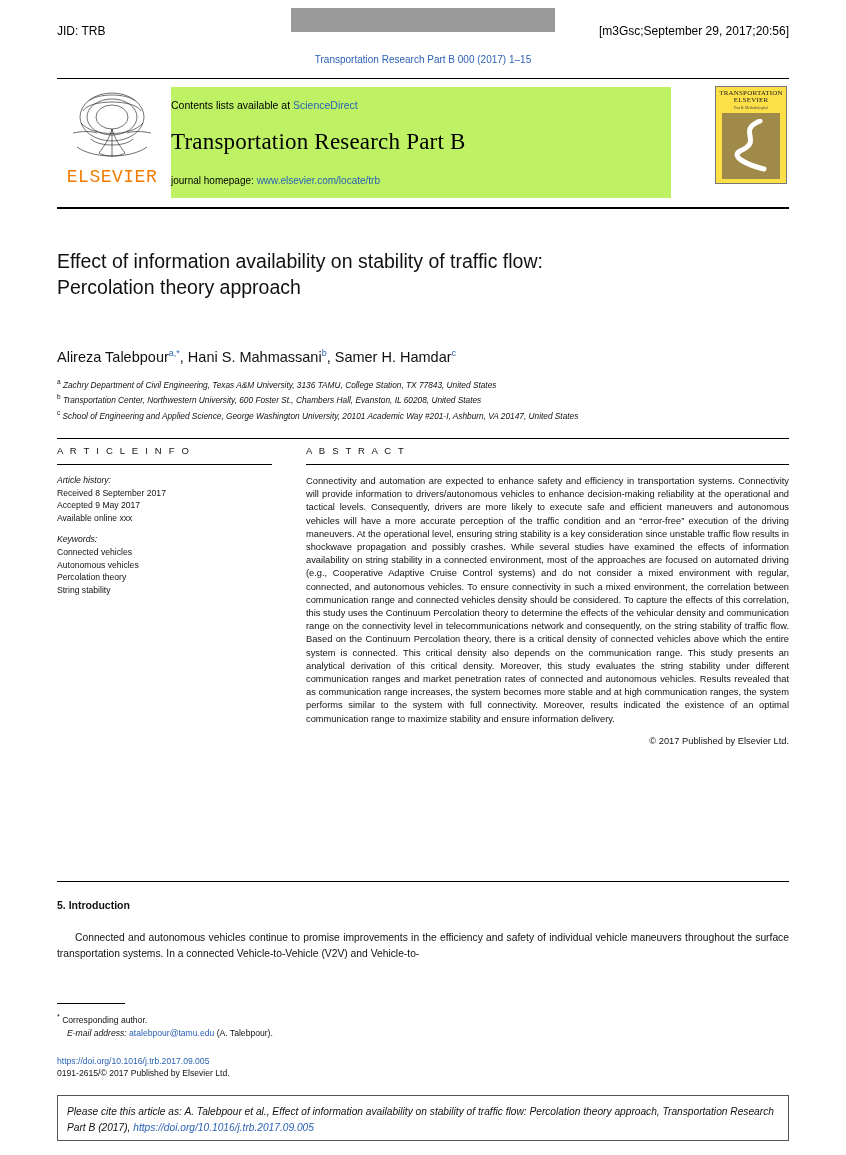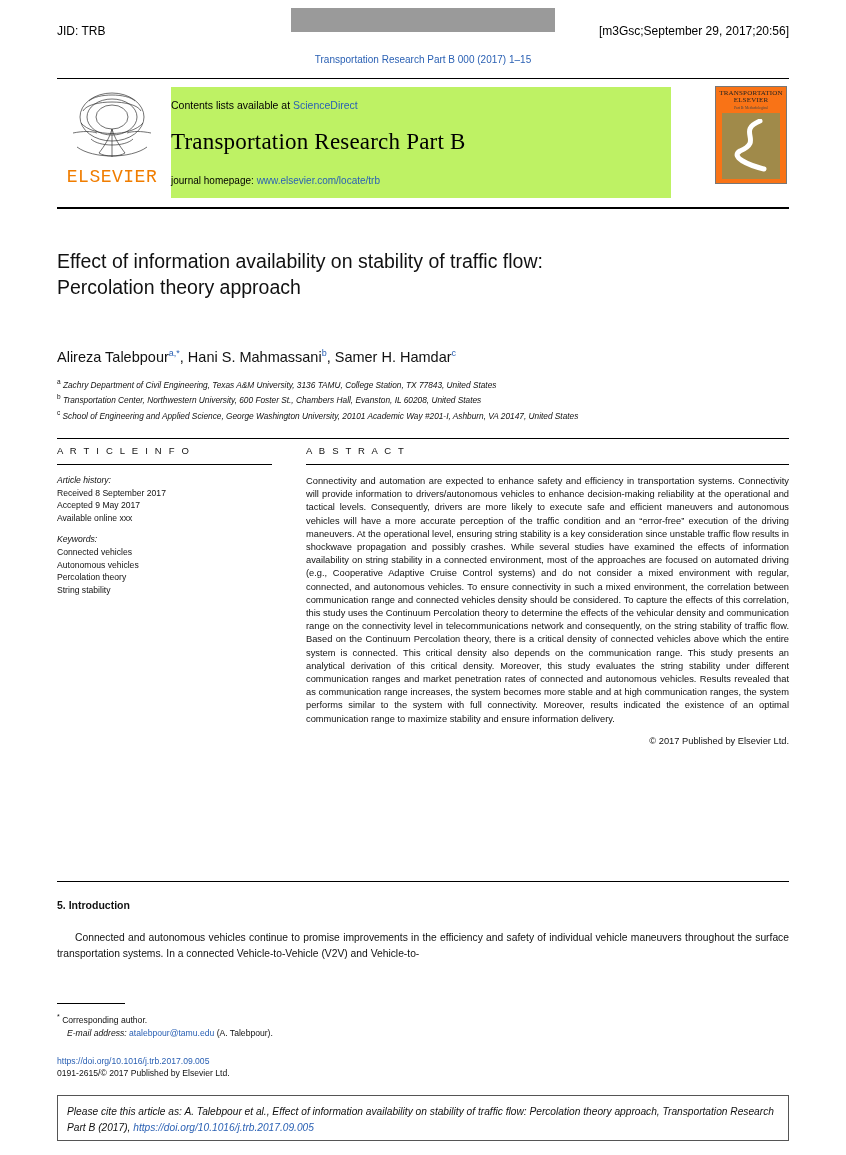--- a/index.html
+++ b/index.html
@@ -149,21 +149,21 @@
   }
 
   
   .cover {
     position: absolute;
     right: 2px;
     top: 8px;
     width: 70px;
     height: 96px;
     border: 1px solid #777;
-    background: #f97316;
+    background: #fde047;
     overflow: hidden;
   }
   .cover-head {
     font-family: "Liberation Serif", serif;
     font-size: 6px;
     text-align: center;
     line-height: 7px;
     padding-top: 3px;
     color: #222;
   }

